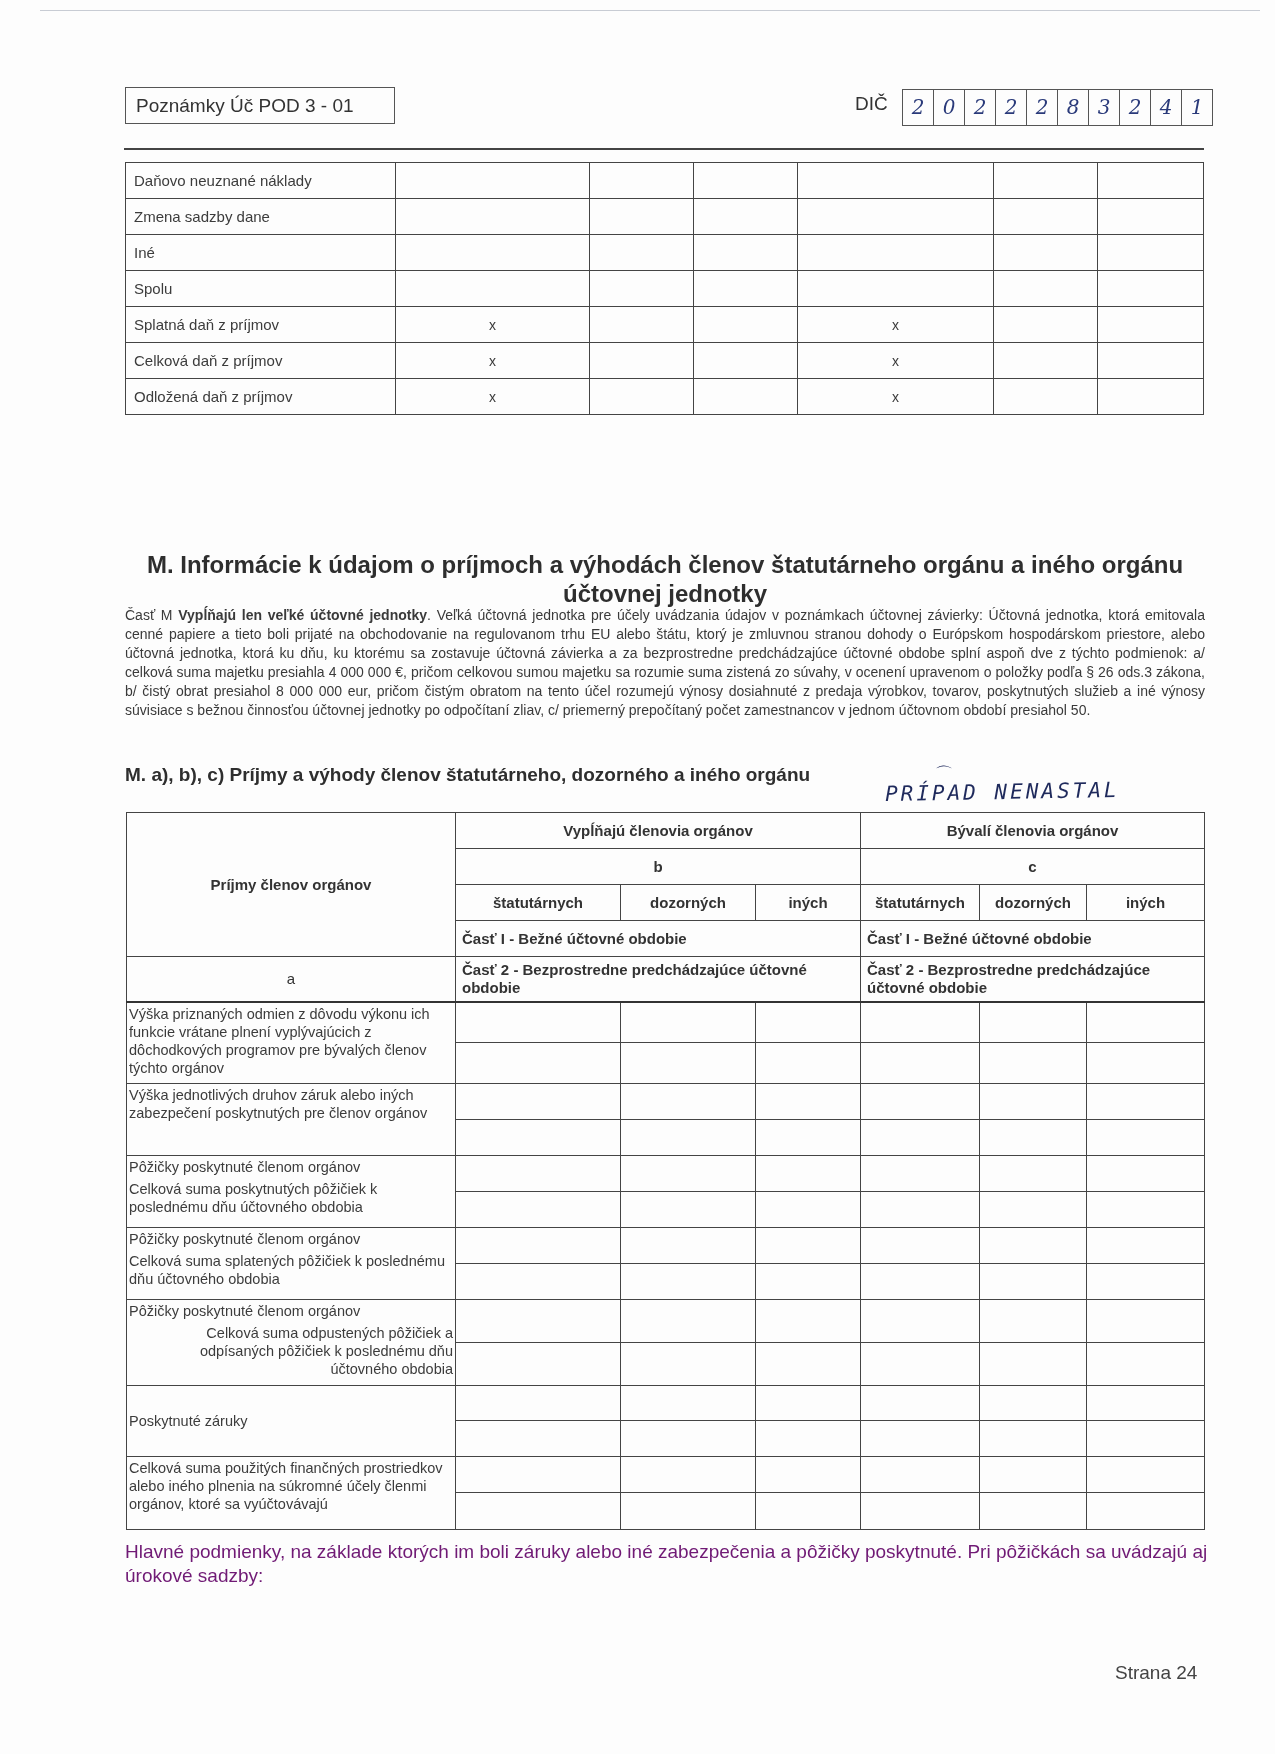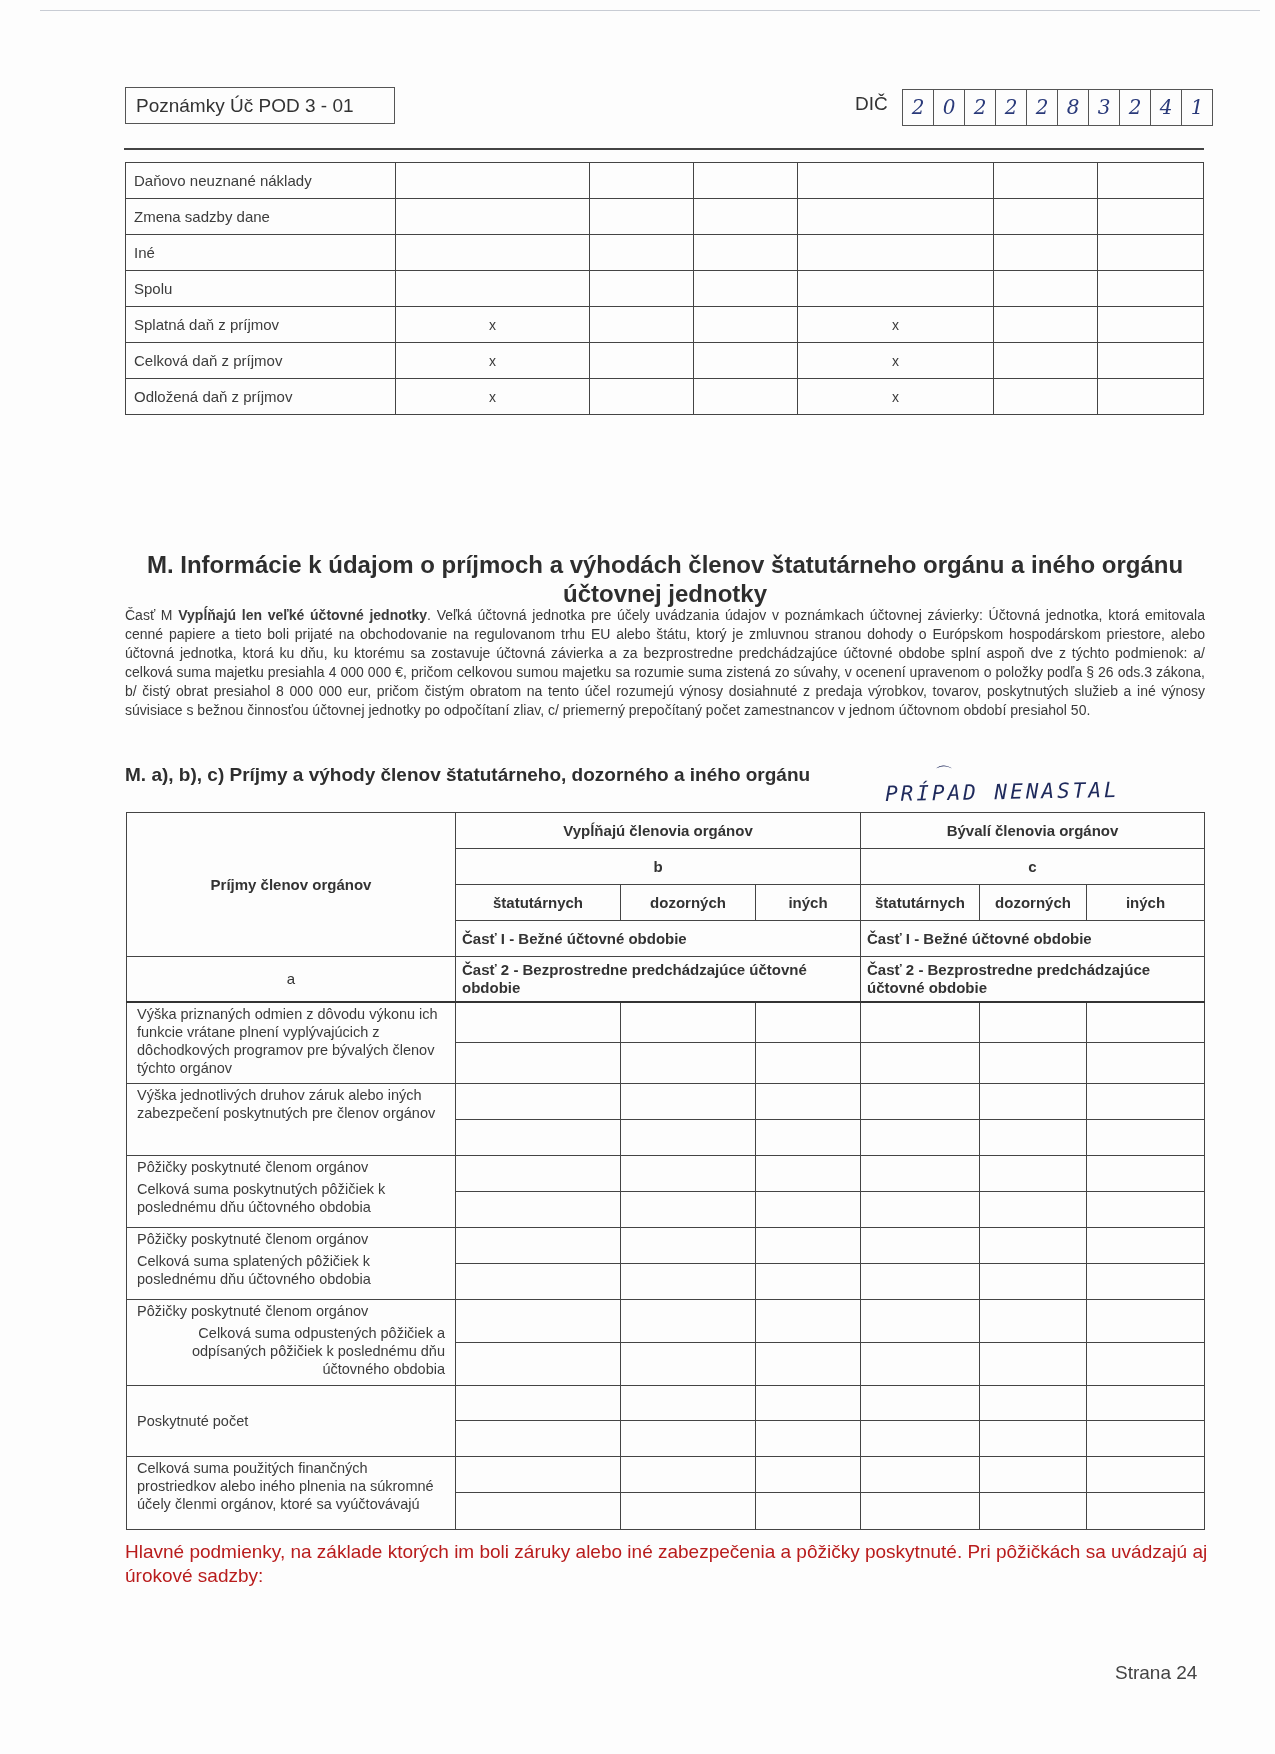--- a/index.html
+++ b/index.html
@@ -29,23 +29,23 @@
   .m-sub{left:125px;top:764px;font-weight:bold;font-size:19px;color:#2e2e2e;}
   .hand{left:885px;top:780px;font-family:"DejaVu Sans Mono",monospace;font-style:italic;font-size:21px;
         letter-spacing:3px;color:#1f2a5c;transform:rotate(-1deg);}
   .hand-mark{left:935px;top:762px;font-size:18px;color:#1f2a5c;}
 
   .t2{position:absolute;left:126px;top:812px;}
   .t2 td{border:1px solid #444;padding:0;font-size:14px;color:#333;vertical-align:middle;}
   .t2 .h{font-weight:bold;text-align:center;font-size:15px;}
   .t2 .hl{font-weight:bold;text-align:left;padding-left:6px;font-size:15px;line-height:18px;}
   .t2 .thick td{border-bottom:2px solid #333;}
-  .t2 .rl{padding:2px 10px;font-size:14.5px;line-height:18px;color:#3c3c3c;vertical-align:top;}
+  .t2 .rl{padding:2px 2px;font-size:14.5px;line-height:18px;color:#3c3c3c;vertical-align:top;}
   .t2 .rl.mid{vertical-align:middle;}
-  .foot-text{left:125px;top:1540px;width:1090px;font-size:19px;line-height:24px;color:#b91c1c;}
+  .foot-text{left:125px;top:1540px;width:1090px;font-size:19px;line-height:24px;color:#701a75;}
   .page-no{left:1115px;top:1662px;font-size:19px;color:#444;}
 </style>
 </head>
 <body>
 
 <div class="abs scan-top"></div>
 
 <div class="abs hdr-box">
   <span>Poznámky Úč POD 3 - 01</span>
 </div>
@@ -279,21 +279,21 @@
       <tr style="height: 43px;">
         <td></td>
         <td></td>
         <td></td>
         <td></td>
         <td></td>
         <td></td>
       </tr>
       <tr style="height: 35px;">
         <td rowspan="2" class="rl mid">
-          <div>Poskytnuté počet</div>
+          <div>Poskytnuté záruky</div>
         </td>
         <td></td>
         <td></td>
         <td></td>
         <td></td>
         <td></td>
         <td></td>
       </tr>
       <tr style="height: 36px;">
         <td></td>

